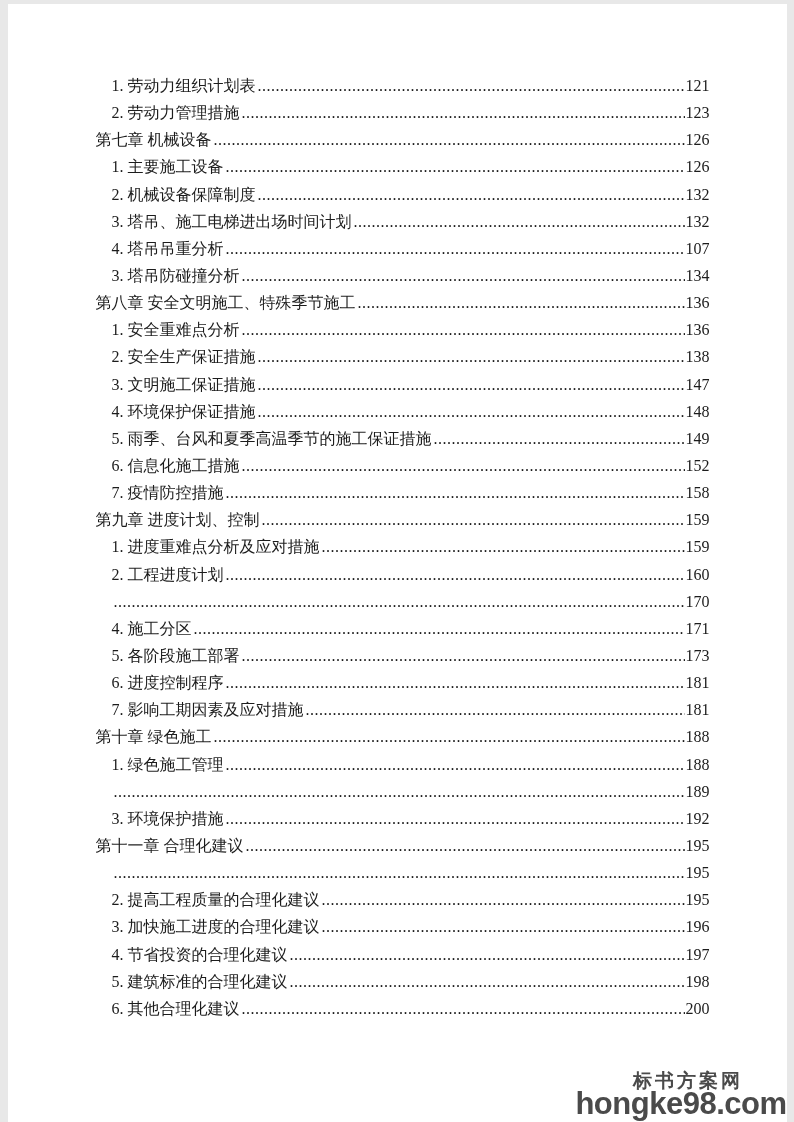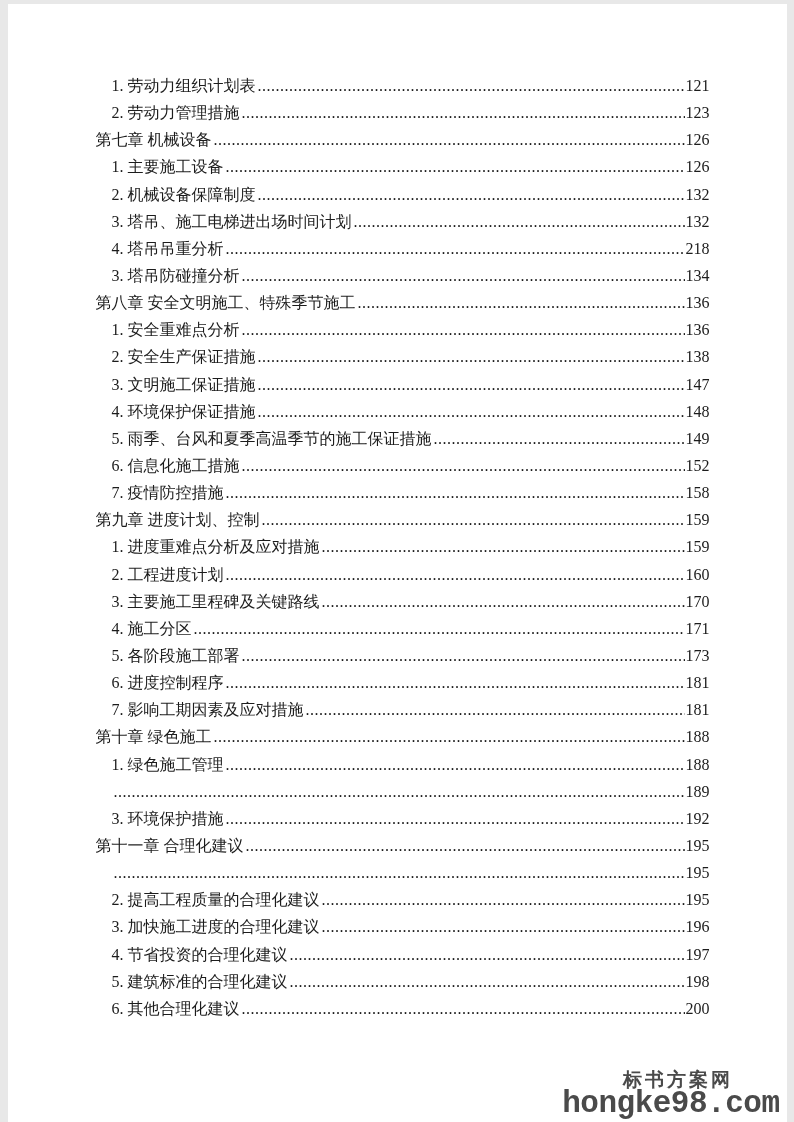--- a/index.html
+++ b/index.html
@@ -39,24 +39,24 @@
     white-space: nowrap;
     letter-spacing: 0.5px;
     margin: 0 1px 0 2px;
   }
   .toc-page {
     flex: none;
     white-space: nowrap;
   }
   .watermark {
     position: absolute;
-    right: 7px;
+    right: 0;
     bottom: 9px;
     text-align: center;
-    font-family: Liberation Mono, monospace;
+    font-family: Liberation Sans, sans-serif;
     color: #4a4a4a;
     user-select: none;
   }
   .wm-cn {
     font-size: 19px;
     font-weight: 900;
     letter-spacing: 3px;
     line-height: 20px;
     padding-left: 14px; 
   }
@@ -99,21 +99,21 @@
         <span class="toc-page">132</span>
       </div>
       <div class="toc-row item">
         <span class="toc-label">3. 塔吊、施工电梯进出场时间计划</span>
         <span class="toc-leader">................................................................................................................................................................................................................................................................................................................................................................................................................</span>
         <span class="toc-page">132</span>
       </div>
       <div class="toc-row item">
         <span class="toc-label">4. 塔吊吊重分析</span>
         <span class="toc-leader">................................................................................................................................................................................................................................................................................................................................................................................................................</span>
-        <span class="toc-page">218</span>
+        <span class="toc-page">107</span>
       </div>
       <div class="toc-row item">
         <span class="toc-label">3. 塔吊防碰撞分析</span>
         <span class="toc-leader">................................................................................................................................................................................................................................................................................................................................................................................................................</span>
         <span class="toc-page">134</span>
       </div>
       <div class="toc-row chapter">
         <span class="toc-label">第八章 安全文明施工、特殊季节施工</span>
         <span class="toc-leader">................................................................................................................................................................................................................................................................................................................................................................................................................</span>
         <span class="toc-page">136</span>
@@ -162,21 +162,20 @@
         <span class="toc-label">1. 进度重难点分析及应对措施</span>
         <span class="toc-leader">................................................................................................................................................................................................................................................................................................................................................................................................................</span>
         <span class="toc-page">159</span>
       </div>
       <div class="toc-row item">
         <span class="toc-label">2. 工程进度计划</span>
         <span class="toc-leader">................................................................................................................................................................................................................................................................................................................................................................................................................</span>
         <span class="toc-page">160</span>
       </div>
       <div class="toc-row item">
-        <span class="toc-label">3. 主要施工里程碑及关键路线</span>
         <span class="toc-leader">................................................................................................................................................................................................................................................................................................................................................................................................................</span>
         <span class="toc-page">170</span>
       </div>
       <div class="toc-row item">
         <span class="toc-label">4. 施工分区</span>
         <span class="toc-leader">................................................................................................................................................................................................................................................................................................................................................................................................................</span>
         <span class="toc-page">171</span>
       </div>
       <div class="toc-row item">
         <span class="toc-label">5. 各阶段施工部署</span>

